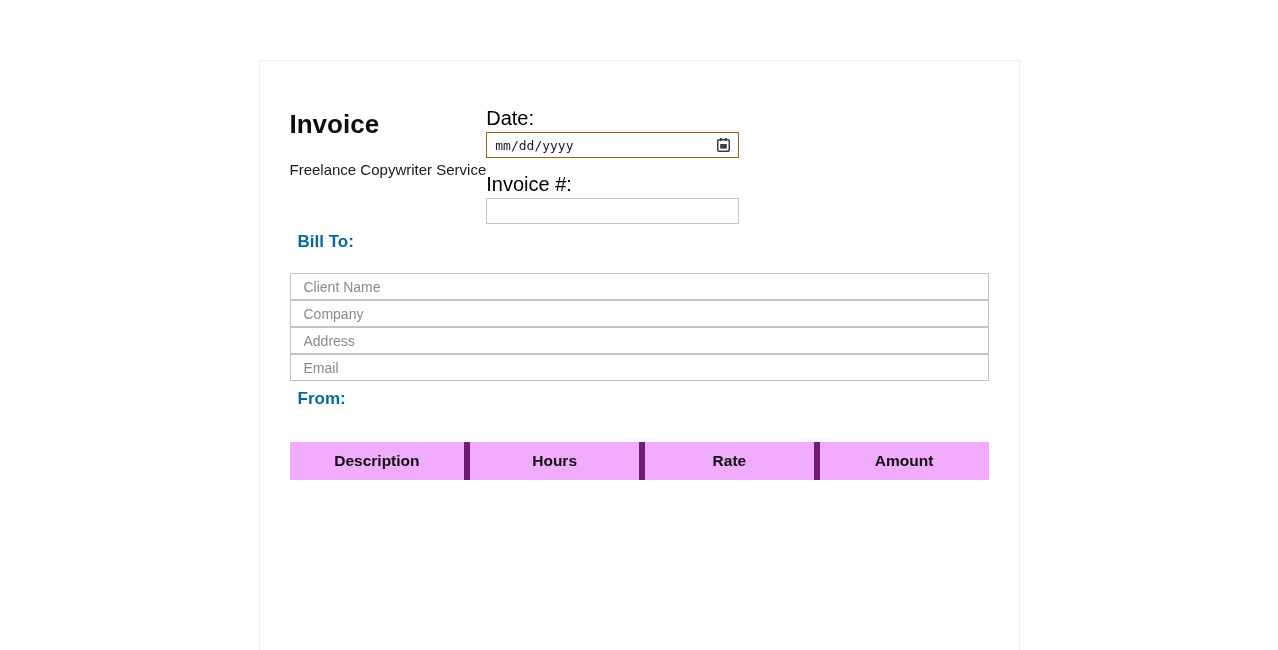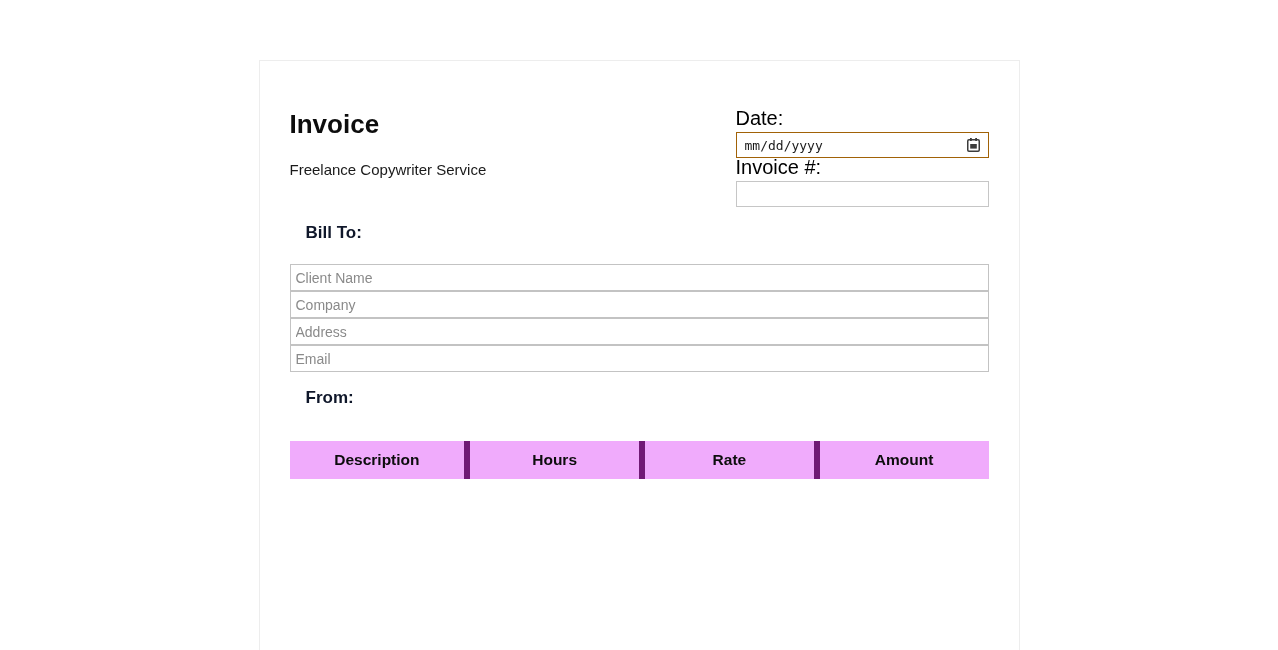--- a/index.html
+++ b/index.html
@@ -16,21 +16,20 @@
     box-sizing: border-box;
     width: 761px;
     min-height: 820px;
     margin: 60px auto 0;
     background: #ffffff;
     border: 1px solid #ededed;
     padding: 48px 30px 40px;
   }
   .header-row {
     display: flex;
-    justify-content: space-between;
     align-items: flex-start;
   }
   h1.title {
     margin: 2px 0 0 0;
     font-size: 26px;
     line-height: 1.0;
     font-weight: bold;
     color: #0d0d0d;
   }
   .subtitle {
@@ -43,20 +42,21 @@
     flex: 0 0 253px;
   }
   .field-label {
     display: block;
     font-size: 20px;
     color: #000000;
     margin: 0 0 4px 0;
     line-height: 19px;
   }
   .invoice-num-label {
+    margin-top: 17px;
   }
   .date-input {
     box-sizing: border-box;
     width: 253px;
     height: 26px;
     border: 1px solid #a16207;
     background: #ffffff;
     display: flex;
     align-items: center;
     justify-content: space-between;
@@ -84,35 +84,35 @@
     padding: 0 5px;
     font-family: "Liberation Sans", sans-serif;
     font-size: 14px;
     color: #222222;
     outline: none;
   }
   .text-input::placeholder { color: #8a8a8a; opacity: 1; }
   h2.section-heading {
     font-size: 17px;
     font-weight: bold;
-    color: #0f172a;
-    margin: 16px;
+    color: #0369a1;
+    margin: 8px;
     line-height: 19px;
   }
   .bill-to-heading { margin-top: 46px; }
   .from-heading { margin-top: 30px; }
   .field-group { margin-top: 22px; }
   .field-group .stacked-input {
     box-sizing: border-box;
     display: block;
     width: 100%;
     height: 27px;
     border: 1px solid #c3c3c3;
     background: #ffffff;
-    padding: 0 5px;
+    padding: 0 13px;
     font-family: "Liberation Sans", sans-serif;
     font-size: 14px;
     color: #222222;
     outline: none;
   }
   .field-group .stacked-input::placeholder { color: #8a8a8a; opacity: 1; }
   table.items-table {
     width: 100%;
     margin-top: 34px;
     border-collapse: separate;

